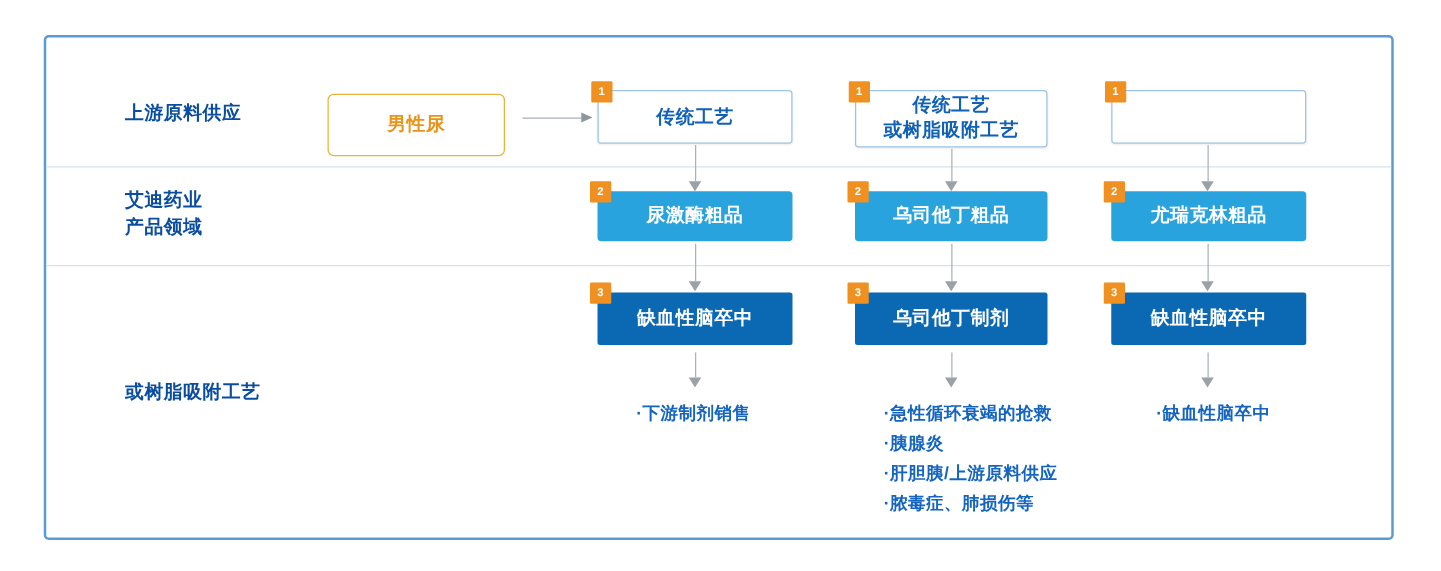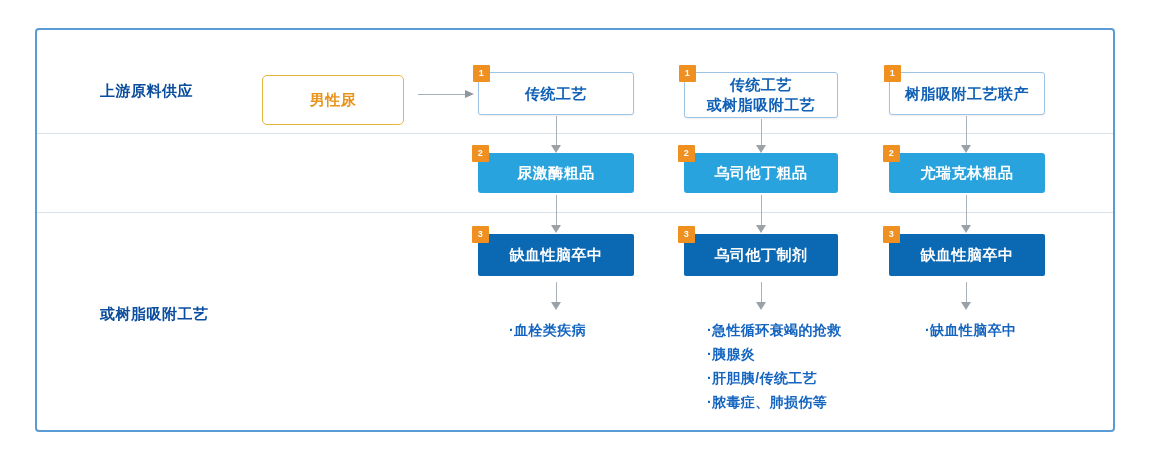--- a/index.html
+++ b/index.html
@@ -181,20 +181,22 @@
 <body>
 
 <div id="stage">
 
   <div class="outer-frame"></div>
 
   <div class="divider d1"></div>
   <div class="divider d2"></div>
 
   <div class="row-label l1">上游原料供应</div>
+  <div class="row-label l2">艾迪药业
+产品领域</div>
   <div class="row-label l3">或树脂吸附工艺</div>
 
   <div class="node source" style="left:262px; top:75px; width:142px; height:50px;">
     <span>男性尿</span>
   </div>
 
   <div class="h-conn" style="left:418px; top:90px; width:56px;">
     <div class="stem" style="width:47px;"></div>
     <div class="head"></div>
   </div>
@@ -205,21 +207,20 @@
   </div>
 
   <div class="node tier1" style="left:684px; top:72px; width:154px; height:46px;">
     <span class="badge">1</span>
     <span>传统工艺
 或树脂吸附工艺</span>
   </div>
 
   <div class="node tier1" style="left:889px; top:72px; width:156px; height:43px;">
     <span class="badge">1</span>
-    <span>树脂吸附工艺联产</span>
   </div>
 
   <div class="v-conn" style="left:551px; top:116px; height:37px;">
     <div class="stem" style="height:29px;"></div>
     <div class="head" style="top:29px;"></div>
   </div>
   <div class="v-conn" style="left:756px; top:119px; height:34px;">
     <div class="stem" style="height:26px;"></div>
     <div class="head" style="top:26px;"></div>
   </div>
@@ -278,27 +279,27 @@
   <div class="v-conn" style="left:756px; top:282px; height:28px;">
     <div class="stem" style="height:20px;"></div>
     <div class="head" style="top:20px;"></div>
   </div>
   <div class="v-conn" style="left:961px; top:282px; height:28px;">
     <div class="stem" style="height:20px;"></div>
     <div class="head" style="top:20px;"></div>
   </div>
 
   <div class="outcome-list" style="left:509px; top:318px;">
-    <span class="item">·血栓类疾病</span>
+    <span class="item">·下游制剂销售</span>
   </div>
 
   <div class="outcome-list" style="left:707px; top:318px;">
     <span class="item">·急性循环衰竭的抢救</span>
     <span class="item">·胰腺炎</span>
-    <span class="item">·肝胆胰/传统工艺</span>
+    <span class="item">·肝胆胰/上游原料供应</span>
     <span class="item">·脓毒症、肺损伤等</span>
   </div>
 
   <div class="outcome-list" style="left:925px; top:318px;">
     <span class="item">·缺血性脑卒中</span>
   </div>
 
 </div>
 
 </body></html>

